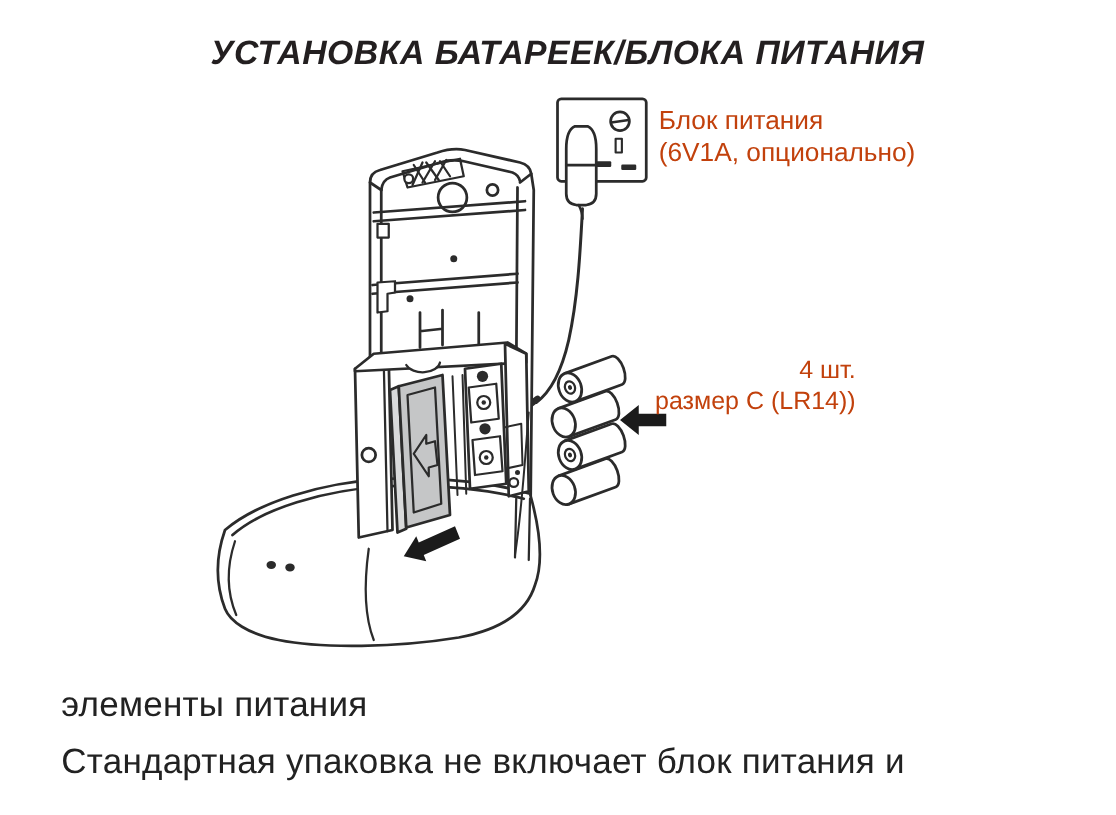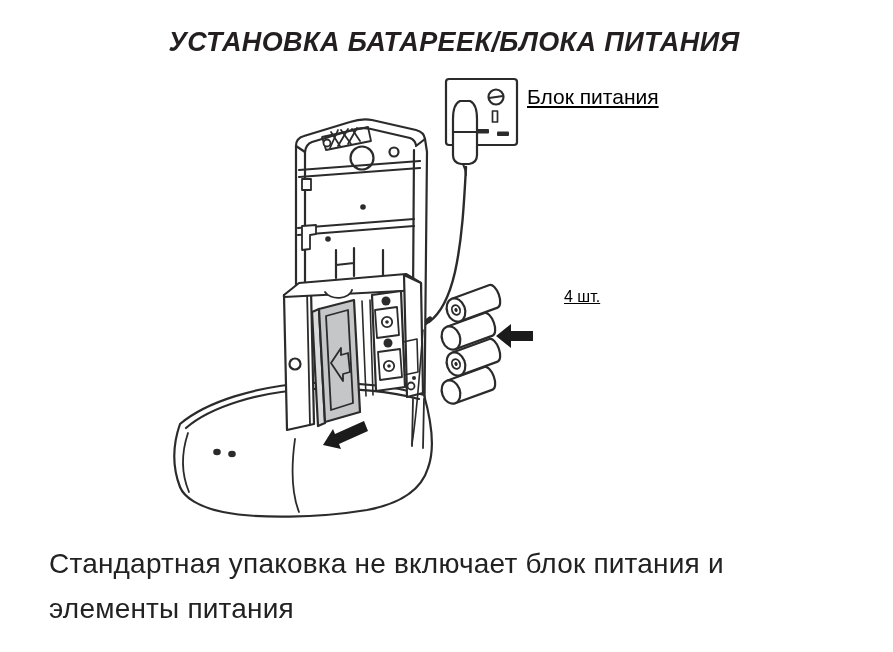--- a/index.html
+++ b/index.html
@@ -7,23 +7,23 @@
     position:relative;width:893px;height:652px;background:#ffffff;overflow:hidden;
     font-family:"Liberation Sans","DejaVu Sans",sans-serif;color:#1f1f1f;
   }
   .title{
     position:absolute;left:0;right:0;top:27px;text-align:center;
     font-size:27px;font-weight:bold;font-style:italic;letter-spacing:.4px;color:#231f20;
     white-space:nowrap;
     padding-left:15px;
   }
   .diagram-svg{position:absolute;left:0;top:0;width:893px;height:652px;}
-  .label{position:absolute;color:#000000;text-decoration:underline;}
+  .label{position:absolute;color:#c2410c;}
   .label-power{left:527px;top:84px;font-size:21px;line-height:26px;}
-  .label-batteries{left:564px;top:284px;font-size:16px;line-height:25px;text-align:right;}
+  .label-batteries{left:524px;top:284px;font-size:20px;line-height:25px;text-align:right;}
   .footer{
     position:absolute;left:49px;top:541px;width:810px;
     font-size:28px;line-height:45px;color:#222;letter-spacing:.2px;
   }
   .nowrap{white-space:nowrap;}
 </style>
 </head>
 <body>
 
 <div class="page">
@@ -144,24 +144,26 @@
         <path d="M0,-12 L40,-12 A5.5,12 0 0 1 40,12 L0,12 Z" fill="#ffffff"></path>
         <ellipse cx="0" cy="0" rx="9" ry="12" fill="#ffffff"></ellipse>
         <ellipse cx="0" cy="0" rx="4" ry="5" stroke-width="1.8" fill="#ffffff"></ellipse>
         <ellipse cx="0" cy="0" rx="1.6" ry="2" stroke="none" fill="#2b2b2b"></ellipse>
       </g>
     </g>
   </svg>
 
   <div class="label label-power">
     <div class="nowrap">Блок питания</div>
+    <div class="nowrap">(6V1A, опционально)</div>
   </div>
 
   <div class="label label-batteries">
     <div class="nowrap">4 шт.</div>
+    <div class="nowrap">размер C (LR14))</div>
   </div>
 
   <div class="footer">
+    <div class="nowrap">элементы питания</div>
     <div class="nowrap">Стандартная упаковка не включает блок питания и</div>
-    <div class="nowrap">элементы питания</div>
   </div>
 
 </div>
 
 </body></html>

